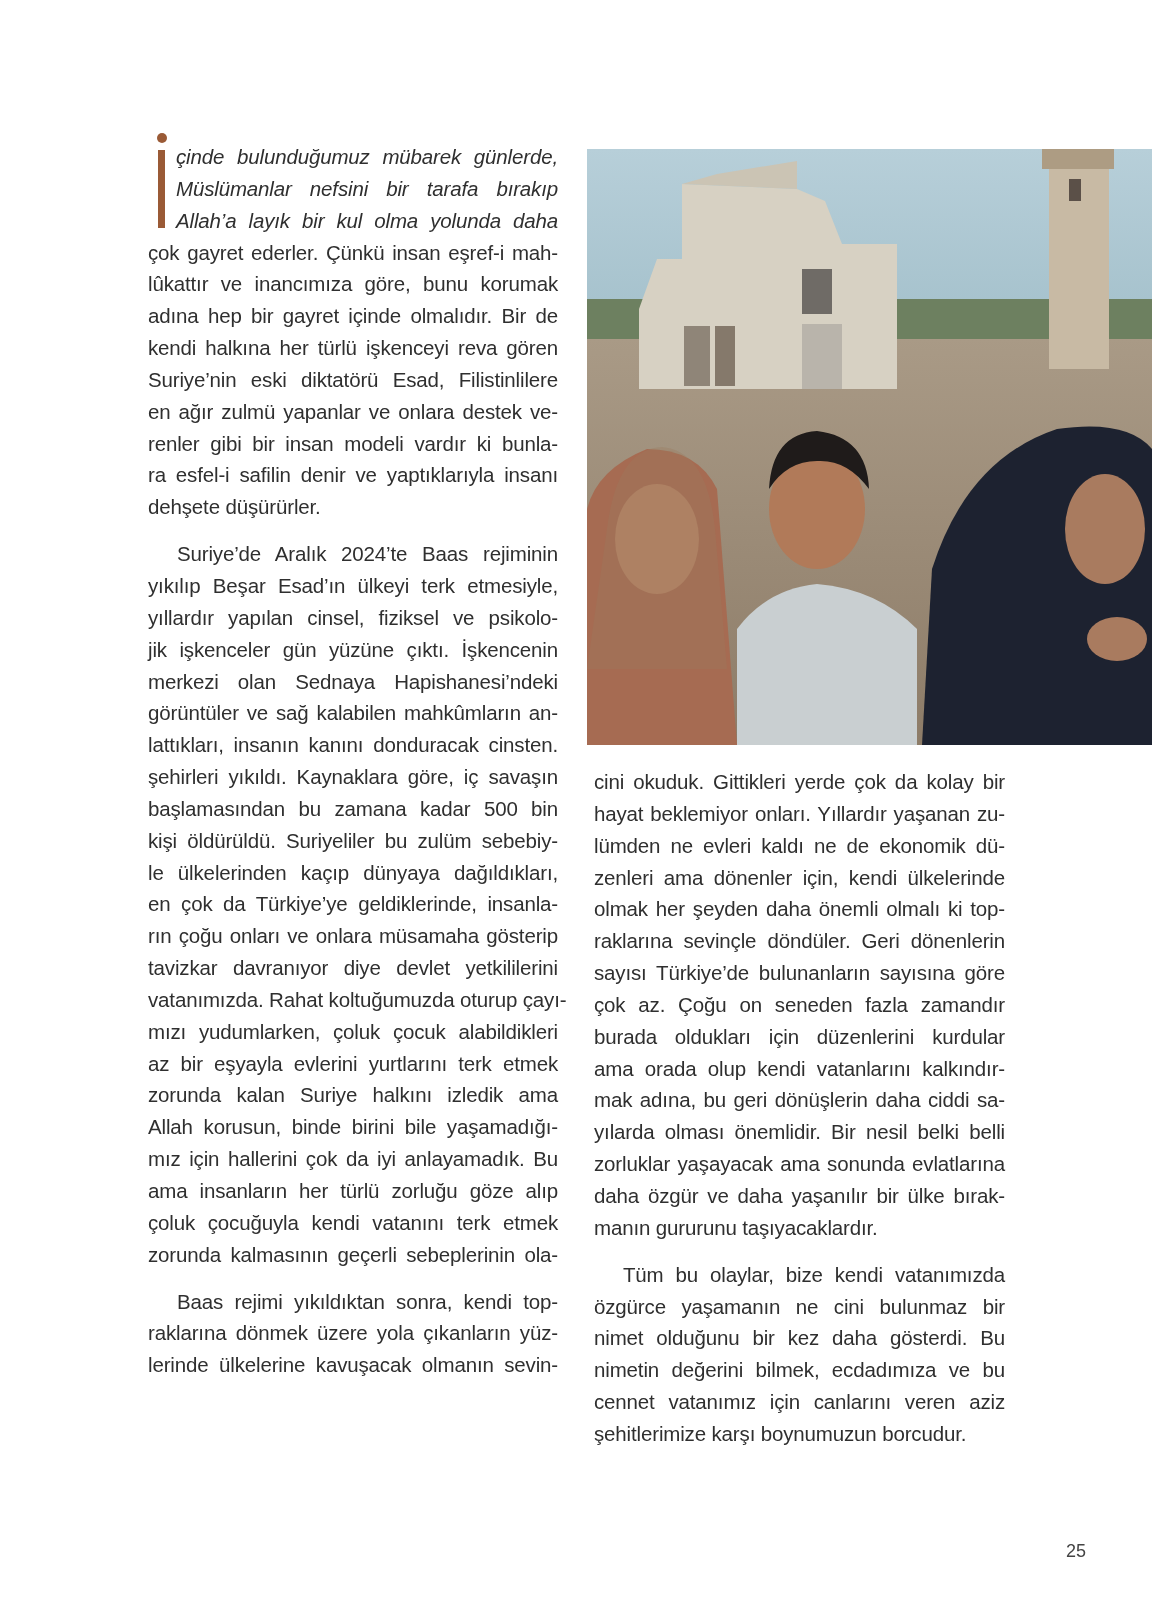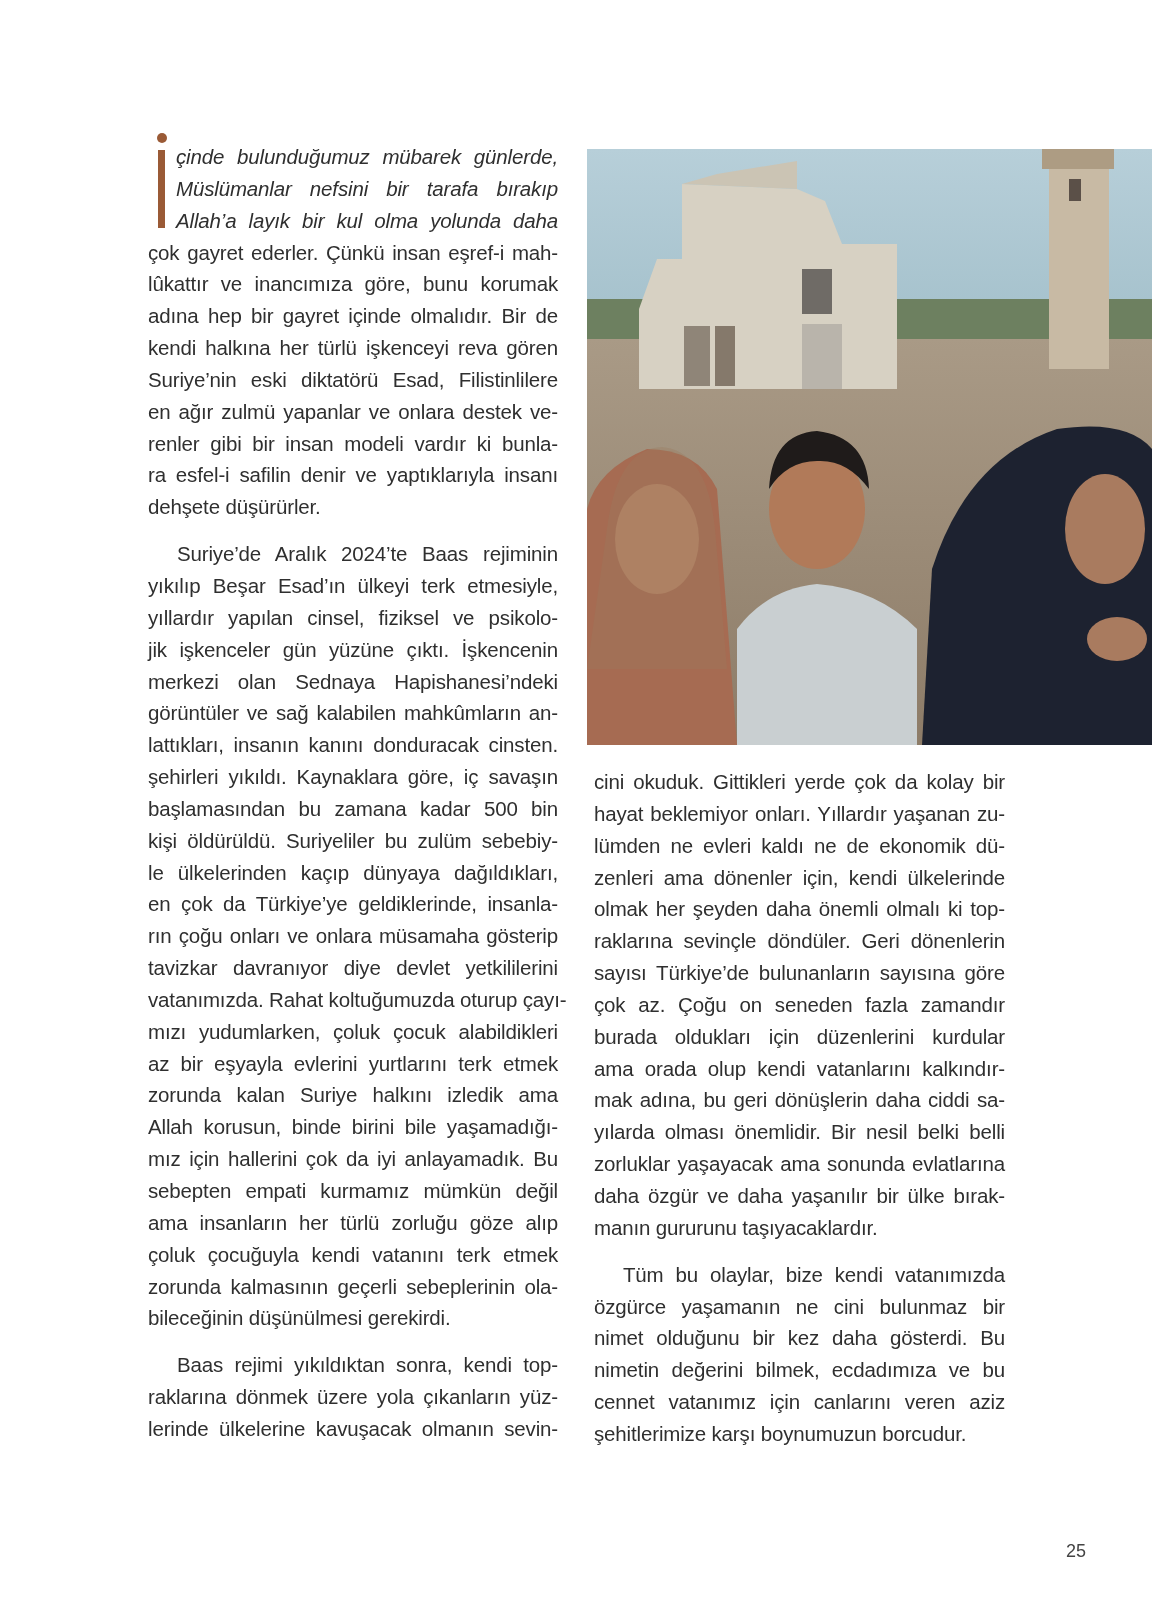--- a/index.html
+++ b/index.html
@@ -73,25 +73,23 @@
       <span class="line">le ülkelerinden kaçıp dünyaya dağıldıkları,</span>
       <span class="line">en çok da Türkiye’ye geldiklerinde, insanla-</span>
       <span class="line">rın çoğu onları ve onlara müsamaha gösterip</span>
       <span class="line">tavizkar davranıyor diye devlet yetkililerini</span>
       <span class="line">vatanımızda. Rahat koltuğumuzda oturup çayı-</span>
       <span class="line">mızı yudumlarken, çoluk çocuk alabildikleri</span>
       <span class="line">az bir eşyayla evlerini yurtlarını terk etmek</span>
       <span class="line">zorunda kalan Suriye halkını izledik ama</span>
       <span class="line">Allah korusun, binde birini bile yaşamadığı-</span>
       <span class="line">mız için hallerini çok da iyi anlayamadık. Bu</span>
-      <span class="line">sebepten empati kurmamız mümkün değil</span>
       <span class="line">ama insanların her türlü zorluğu göze alıp</span>
       <span class="line">çoluk çocuğuyla kendi vatanını terk etmek</span>
       <span class="line">zorunda kalmasının geçerli sebeplerinin ola-</span>
-      <span class="line last">bileceğinin düşünülmesi gerekirdi.</span>
     </div>
     <div class="para-gap"></div>
     <div>
       <span class="line indent">Baas rejimi yıkıldıktan sonra, kendi top-</span>
       <span class="line">raklarına dönmek üzere yola çıkanların yüz-</span>
       <span class="line">lerinde ülkelerine kavuşacak olmanın sevin-</span>
     </div>
   </div>
 
 <div id="photo">

